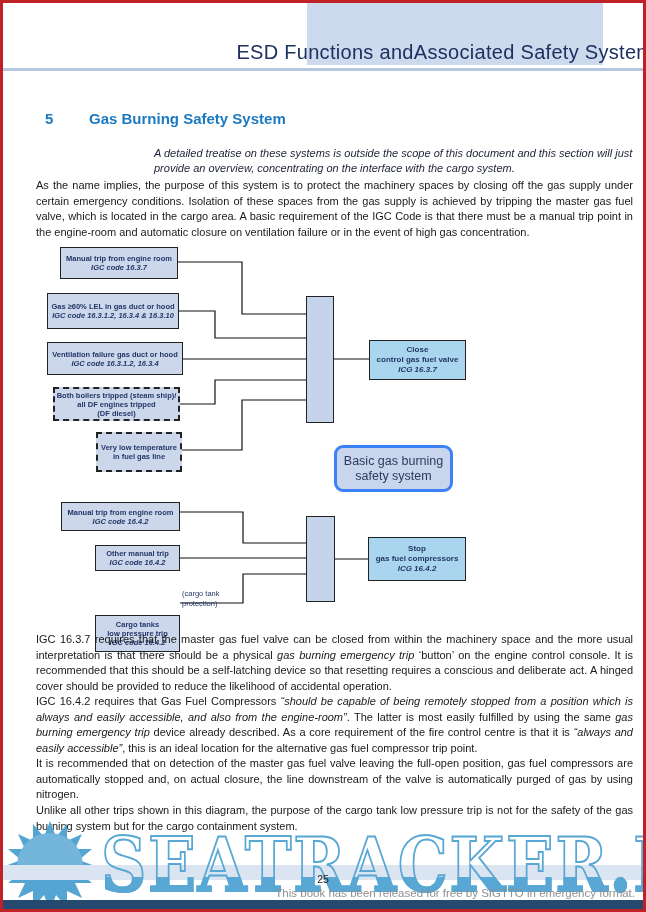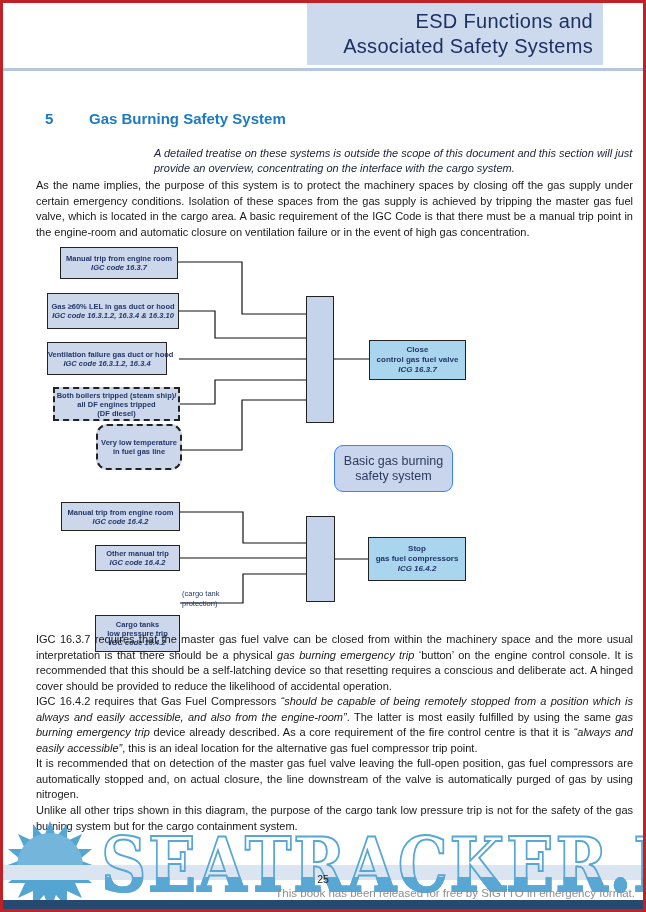--- a/index.html
+++ b/index.html
@@ -3,42 +3,42 @@
 <meta charset="utf-8">
 <style>
   html,body{margin:0;padding:0;background:#e8e8e8;}
   .page{
     position:relative;width:646px;height:912px;background:#ffffff;
     border:3px solid #bf2126;box-sizing:border-box;overflow:hidden;
     font-family:"Liberation Sans",sans-serif;
   }
   
   .hdr-box{position:absolute;left:304px;top:0;width:296px;height:62px;background:#cdd9ec;
-    display:flex;flex-direction:column;justify-content:center;align-items:flex-end;padding-right:10px;box-sizing:border-box;}
+    display:flex;flex-direction:row;justify-content:center;align-items:flex-end;padding-right:10px;box-sizing:border-box;}
   .hdr-line{color:#1d3160;font-size:20px;line-height:25px;letter-spacing:.3px;white-space:nowrap;}
   .hdr-rule{position:absolute;left:0;right:0;top:65px;height:3px;background:#b5c7e0;}
   
   .sec-heading{position:absolute;left:42px;top:107px;color:#1b7ac1;font-weight:bold;font-size:15px;white-space:nowrap;}
   .sec-num{display:inline-block;width:44px;}
   
   .intro{position:absolute;left:114px;top:143px;width:500px;font-style:italic;font-size:11px;line-height:15px;color:#1b2136;margin-left:37px;}
   .para{position:absolute;left:33px;width:597px;font-size:11px;line-height:15.6px;color:#191919;text-align:justify;}
   .p1{top:175px;} .p2{top:629px;} .p3{top:691px;} .p4{top:753px;} .p5{top:800px;}
   .it{font-style:italic;}
   
   .diagram{position:absolute;left:0;top:240px;width:646px;height:390px;}
   .diagram svg.connectors{position:absolute;left:0;top:0;}
   .dbox{position:absolute;background:#ccd7ec;border:1px solid #222;box-sizing:border-box;
     display:flex;flex-direction:column;justify-content:center;text-align:center;
     color:#233666;font-size:7.5px;line-height:9px;font-weight:bold;}
   .dbox .ln{white-space:nowrap;}
   .dashed{border:2px dashed #222;}
   .bar{position:absolute;background:#c5d3eb;border:1px solid #222;box-sizing:border-box;}
   .outbox{background:#a9d6ee;font-size:8px;line-height:9.8px;}
-  .roundlbl{position:absolute;background:#c9d5ed;border:1px solid #3b82f6;border-radius:9px;box-sizing:border-box;
+  .roundlbl{position:absolute;background:#c9d5ed;border:3px solid #3b82f6;border-radius:9px;box-sizing:border-box;
     display:flex;flex-direction:column;justify-content:center;text-align:center;color:#2c3a5c;font-size:12.5px;line-height:15px;}
   .sidelbl{position:absolute;color:#233666;font-size:7.5px;line-height:9.5px;text-align:left;}
   
   .band{position:absolute;left:0;right:0;top:862px;height:15px;background:#dbe5f1;z-index:2;}
   .sun{position:absolute;left:0;top:816px;z-index:1;}
   .watermark{position:absolute;left:98px;top:825px;z-index:4;
     font-family:"DejaVu Serif",serif;font-weight:bold;font-size:74px;line-height:74px;letter-spacing:2px;white-space:nowrap;
     transform:scaleX(.85);transform-origin:left top;
     background:linear-gradient(to bottom,rgba(255,255,255,0) 0 66%,#58a7d4 66% 100%);
     -webkit-background-clip:text;background-clip:text;color:transparent;
@@ -81,30 +81,30 @@
     </svg>
 
     <div class="dbox" style="left:57px;top:4px;width:118px;height:32px;">
       <div class="ln">Manual trip from engine room</div>
       <div class="ln it">IGC code 16.3.7</div>
     </div>
     <div class="dbox" style="left:44px;top:50px;width:132px;height:36px;">
       <div class="ln">Gas ≥60% LEL in gas duct or hood</div>
       <div class="ln it">IGC code 16.3.1.2, 16.3.4 &amp; 16.3.10</div>
     </div>
-    <div class="dbox" style="left:44px;top:99px;width:120px;height:33px;">
+    <div class="dbox" style="left:44px;top:99px;width:136px;height:33px;">
       <div class="ln">Ventilation failure gas duct or hood</div>
       <div class="ln it">IGC code 16.3.1.2, 16.3.4</div>
     </div>
     <div class="dbox dashed" style="left:50px;top:144px;width:127px;height:34px;">
       <div class="ln">Both boilers tripped (steam ship)/</div>
       <div class="ln">all DF engines tripped</div>
       <div class="ln">(DF diesel)</div>
     </div>
-    <div class="dbox dashed" style="left:93px;top:181px;width:86px;height:46px;border-radius:11px;">
+    <div class="dbox dashed" style="left:93px;top:189px;width:86px;height:40px;">
       <div class="ln">Very low temperature</div>
       <div class="ln">in fuel gas line</div>
     </div>
 
     <div class="bar" style="left:303px;top:53px;width:28px;height:127px;"></div>
 
     <div class="dbox outbox" style="left:366px;top:97px;width:97px;height:40px;">
       <div class="ln">Close</div>
       <div class="ln">control gas fuel valve</div>
       <div class="ln it">ICG 16.3.7</div>

